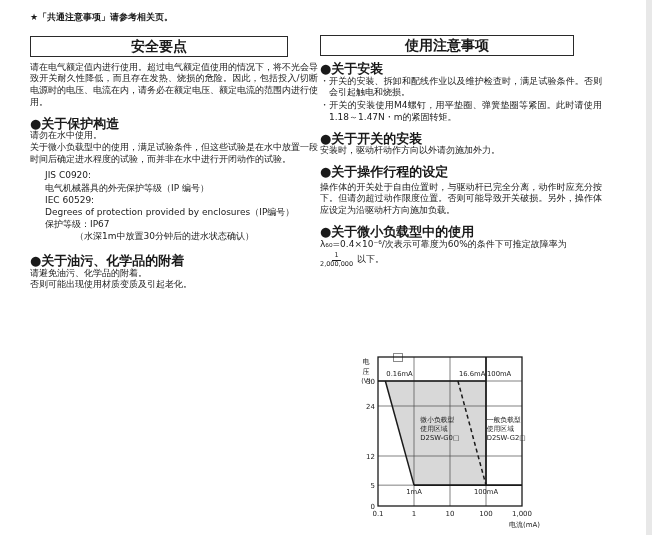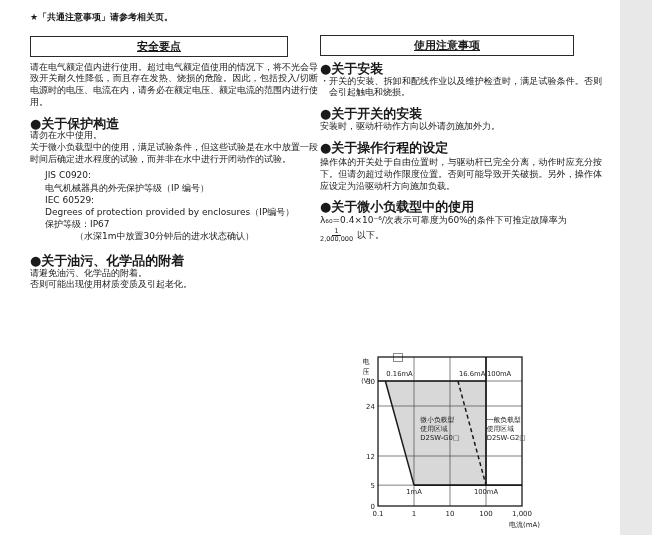--- a/index.html
+++ b/index.html
@@ -1,26 +1,26 @@
 <!DOCTYPE html>
 <html><head>
 <meta charset="utf-8">
 <style>
   html,body{margin:0;padding:0;background:#e8e8e8;}
   .page{
     position:relative;width:620px;height:535px;background:#ffffff;
-    font-family:"DejaVu Sans",sans-serif;color:#1a1a1a;overflow:hidden;
+    font-family:"DejaVu Sans",sans-serif;color:#1a1a1a;overflow:hidden;padding-left:26px;
   }
   .col{position:absolute;font-size:9px;line-height:11.7px;}
   .col-left{left:30px;top:12px;width:288px;}
   .col-right{left:320px;top:35px;width:282px;}
   .star-note{font-weight:bold;font-size:9px;margin:0 0 12px 0;}
   .hdr-box{
     border:1.6px solid #2a2a2a;height:19px;line-height:19px;text-align:center;
-    font-weight:bold;font-size:11px;background:#fff;text-decoration:underline;
+    font-weight:bold;font-size:14px;background:#fff;
   }
   .hdr-left{width:256px;}
   .hdr-right{width:252px;}
   .para{margin-top:5px;text-align:justify;}
   .sec-title{font-weight:bold;font-size:13px;margin-top:9px;margin-bottom:1px;}
   .refs{margin:5px 0 0 15px;}
   .refs div{margin-bottom:0.5px;}
   .ref-deep{margin-left:30px;}
   .hang{padding-left:9px;text-indent:-9px;margin-top:1px;text-align:justify;}
   .formula{margin-top:2px;}
@@ -59,20 +59,21 @@
     <div class="sec-title" style="margin-top:12px;">●关于油污、化学品的附着</div>
     <div>请避免油污、化学品的附着。</div>
     <div>否则可能出现使用材质变质及引起老化。</div>
   </div>
 
   <div class="col col-right">
     <div class="hdr-box hdr-right">使用注意事项</div>
 
     <div class="sec-title" style="margin-top:7px;">●关于安装</div>
     <div class="hang">・开关的安装、拆卸和配线作业以及维护检查时，满足试验条件。否则会引起触电和烧损。</div>
+    <div class="hang">・开关的安装使用M4螺钉，用平垫圈、弹簧垫圈等紧固。此时请使用1.18～1.47N・m的紧固转矩。</div>
 
     <div class="sec-title">●关于开关的安装</div>
     <div>安装时，驱动杆动作方向以外请勿施加外力。</div>
 
     <div class="sec-title">●关于操作行程的设定</div>
     <div class="para" style="margin-top:4px;">操作体的开关处于自由位置时，与驱动杆已完全分离，动作时应充分按下。但请勿超过动作限度位置。否则可能导致开关破损。另外，操作体应设定为沿驱动杆方向施加负载。</div>
 
     <div class="sec-title">●关于微小负载型中的使用</div>
     <div class="formula">λ₆₀=0.4×10⁻⁶/次表示可靠度为60%的条件下可推定故障率为</div>
     <div class="frac-line">

